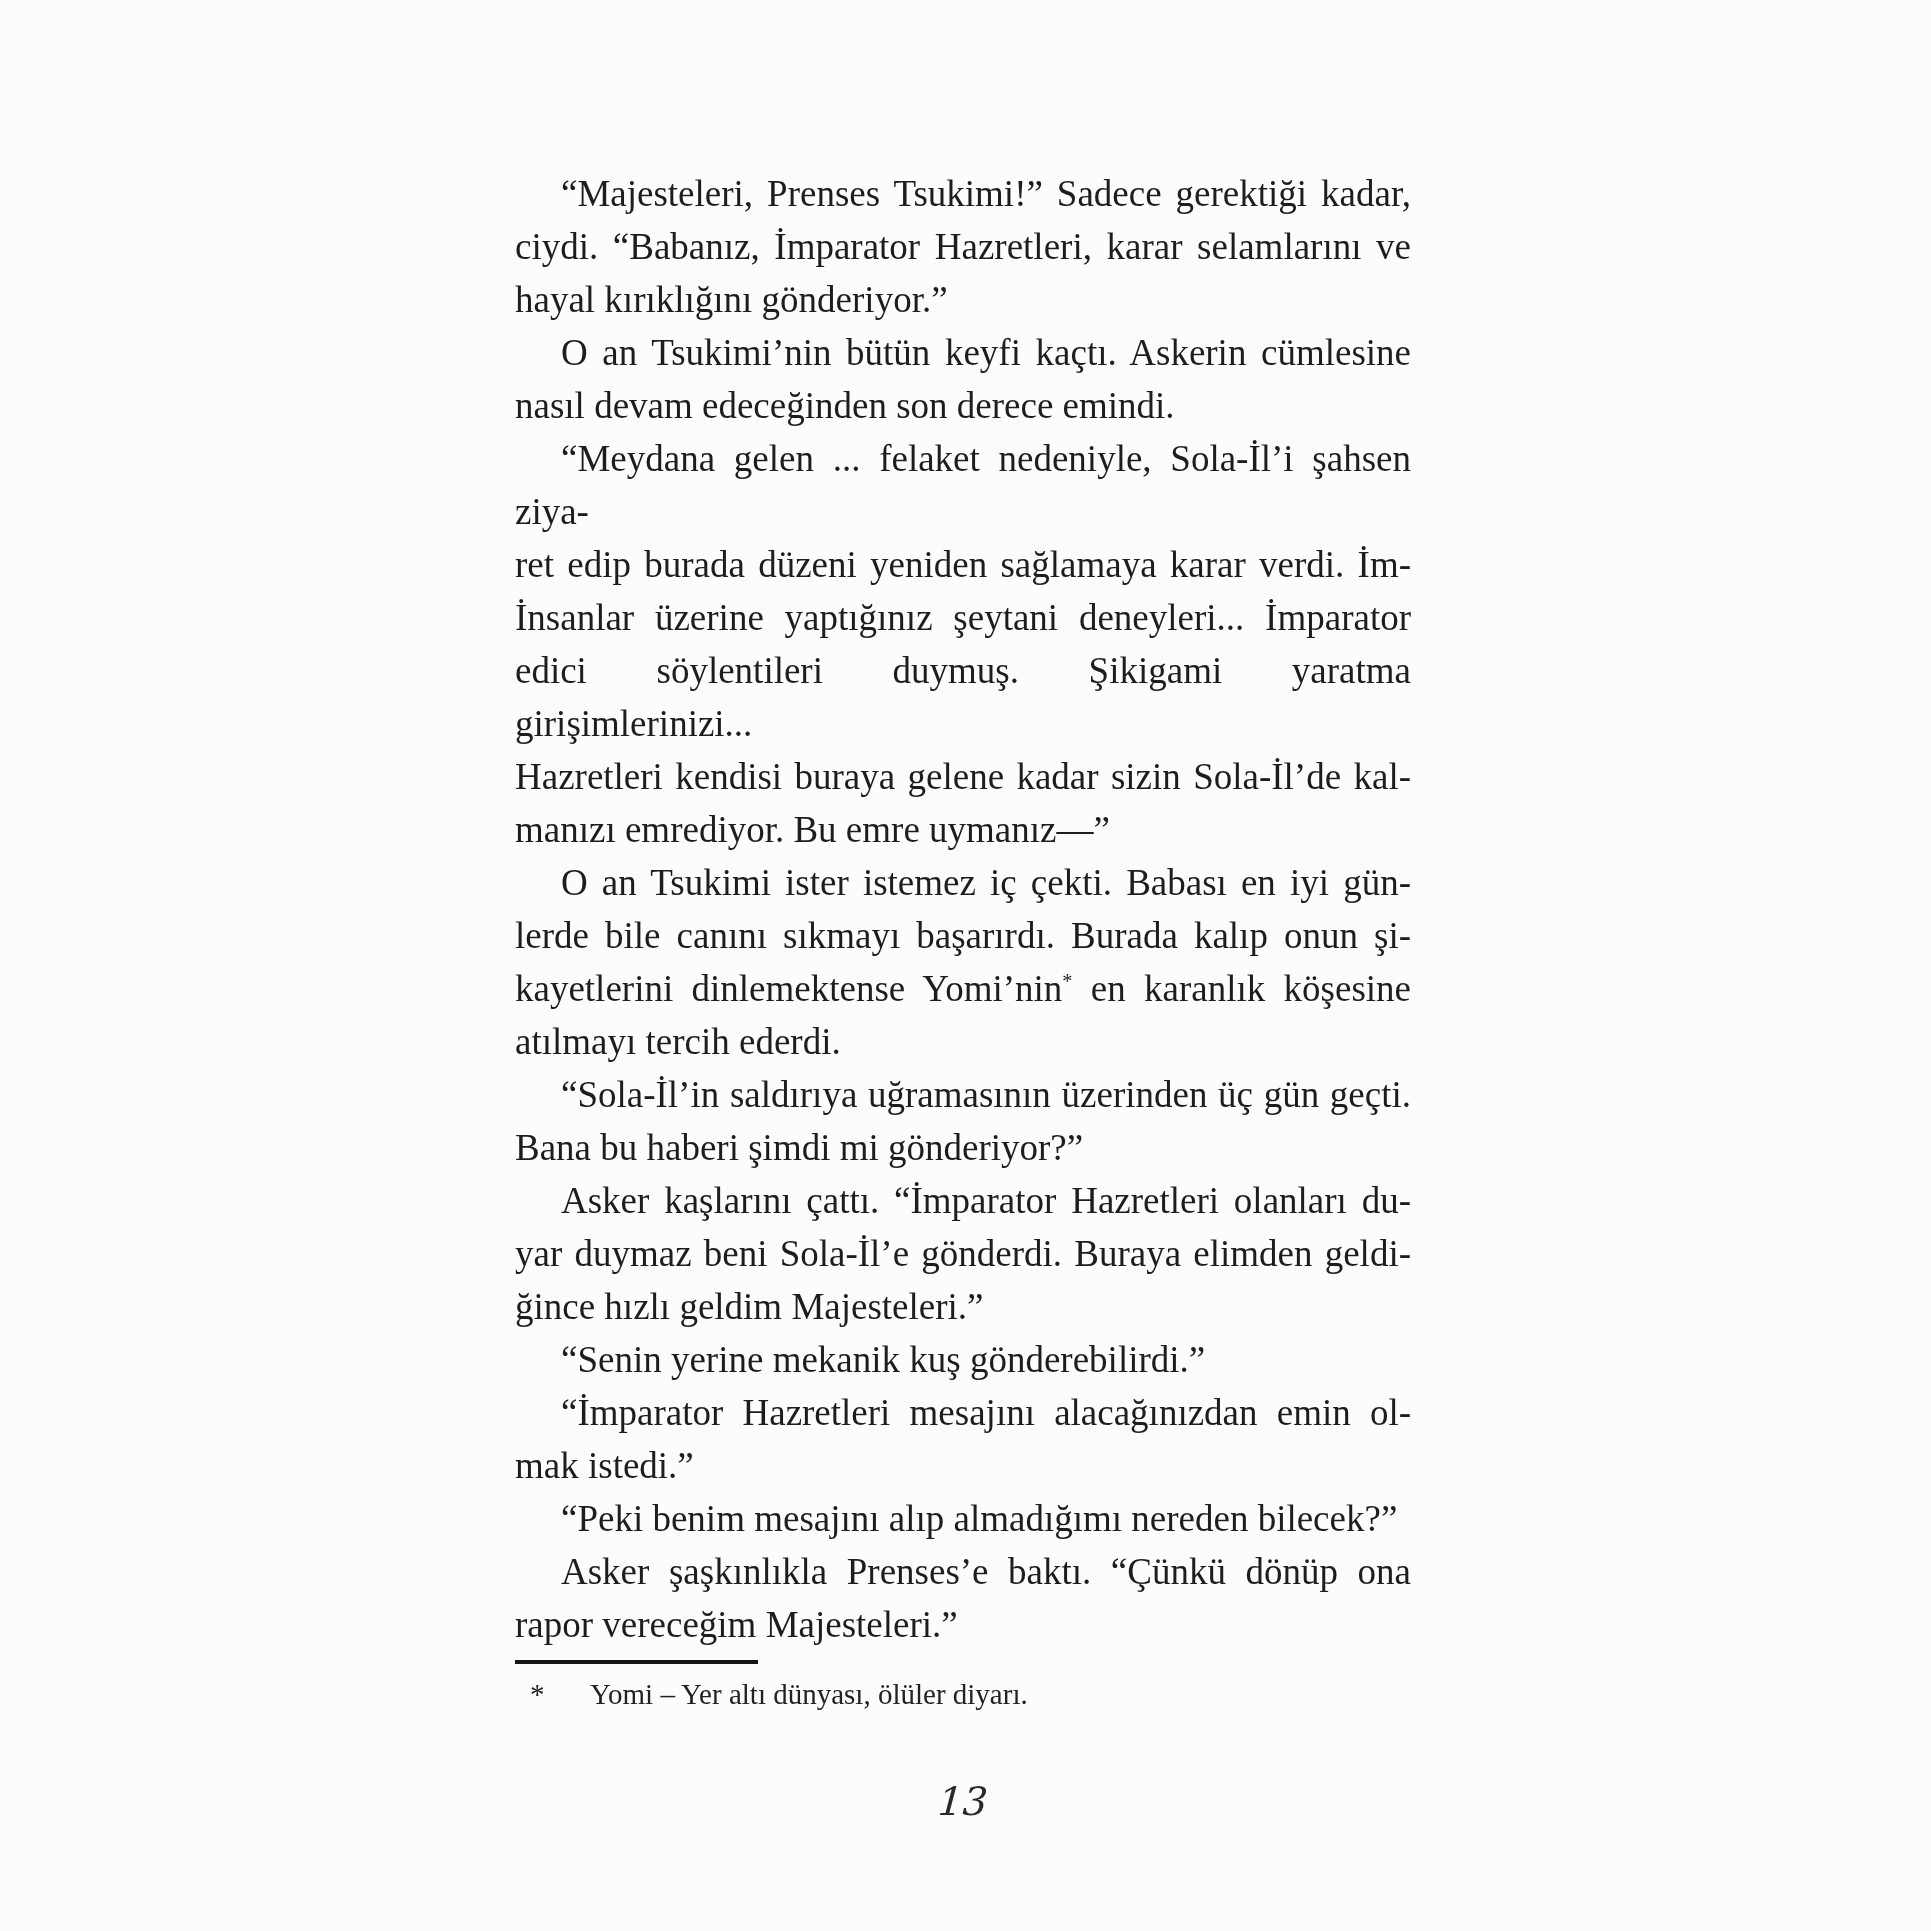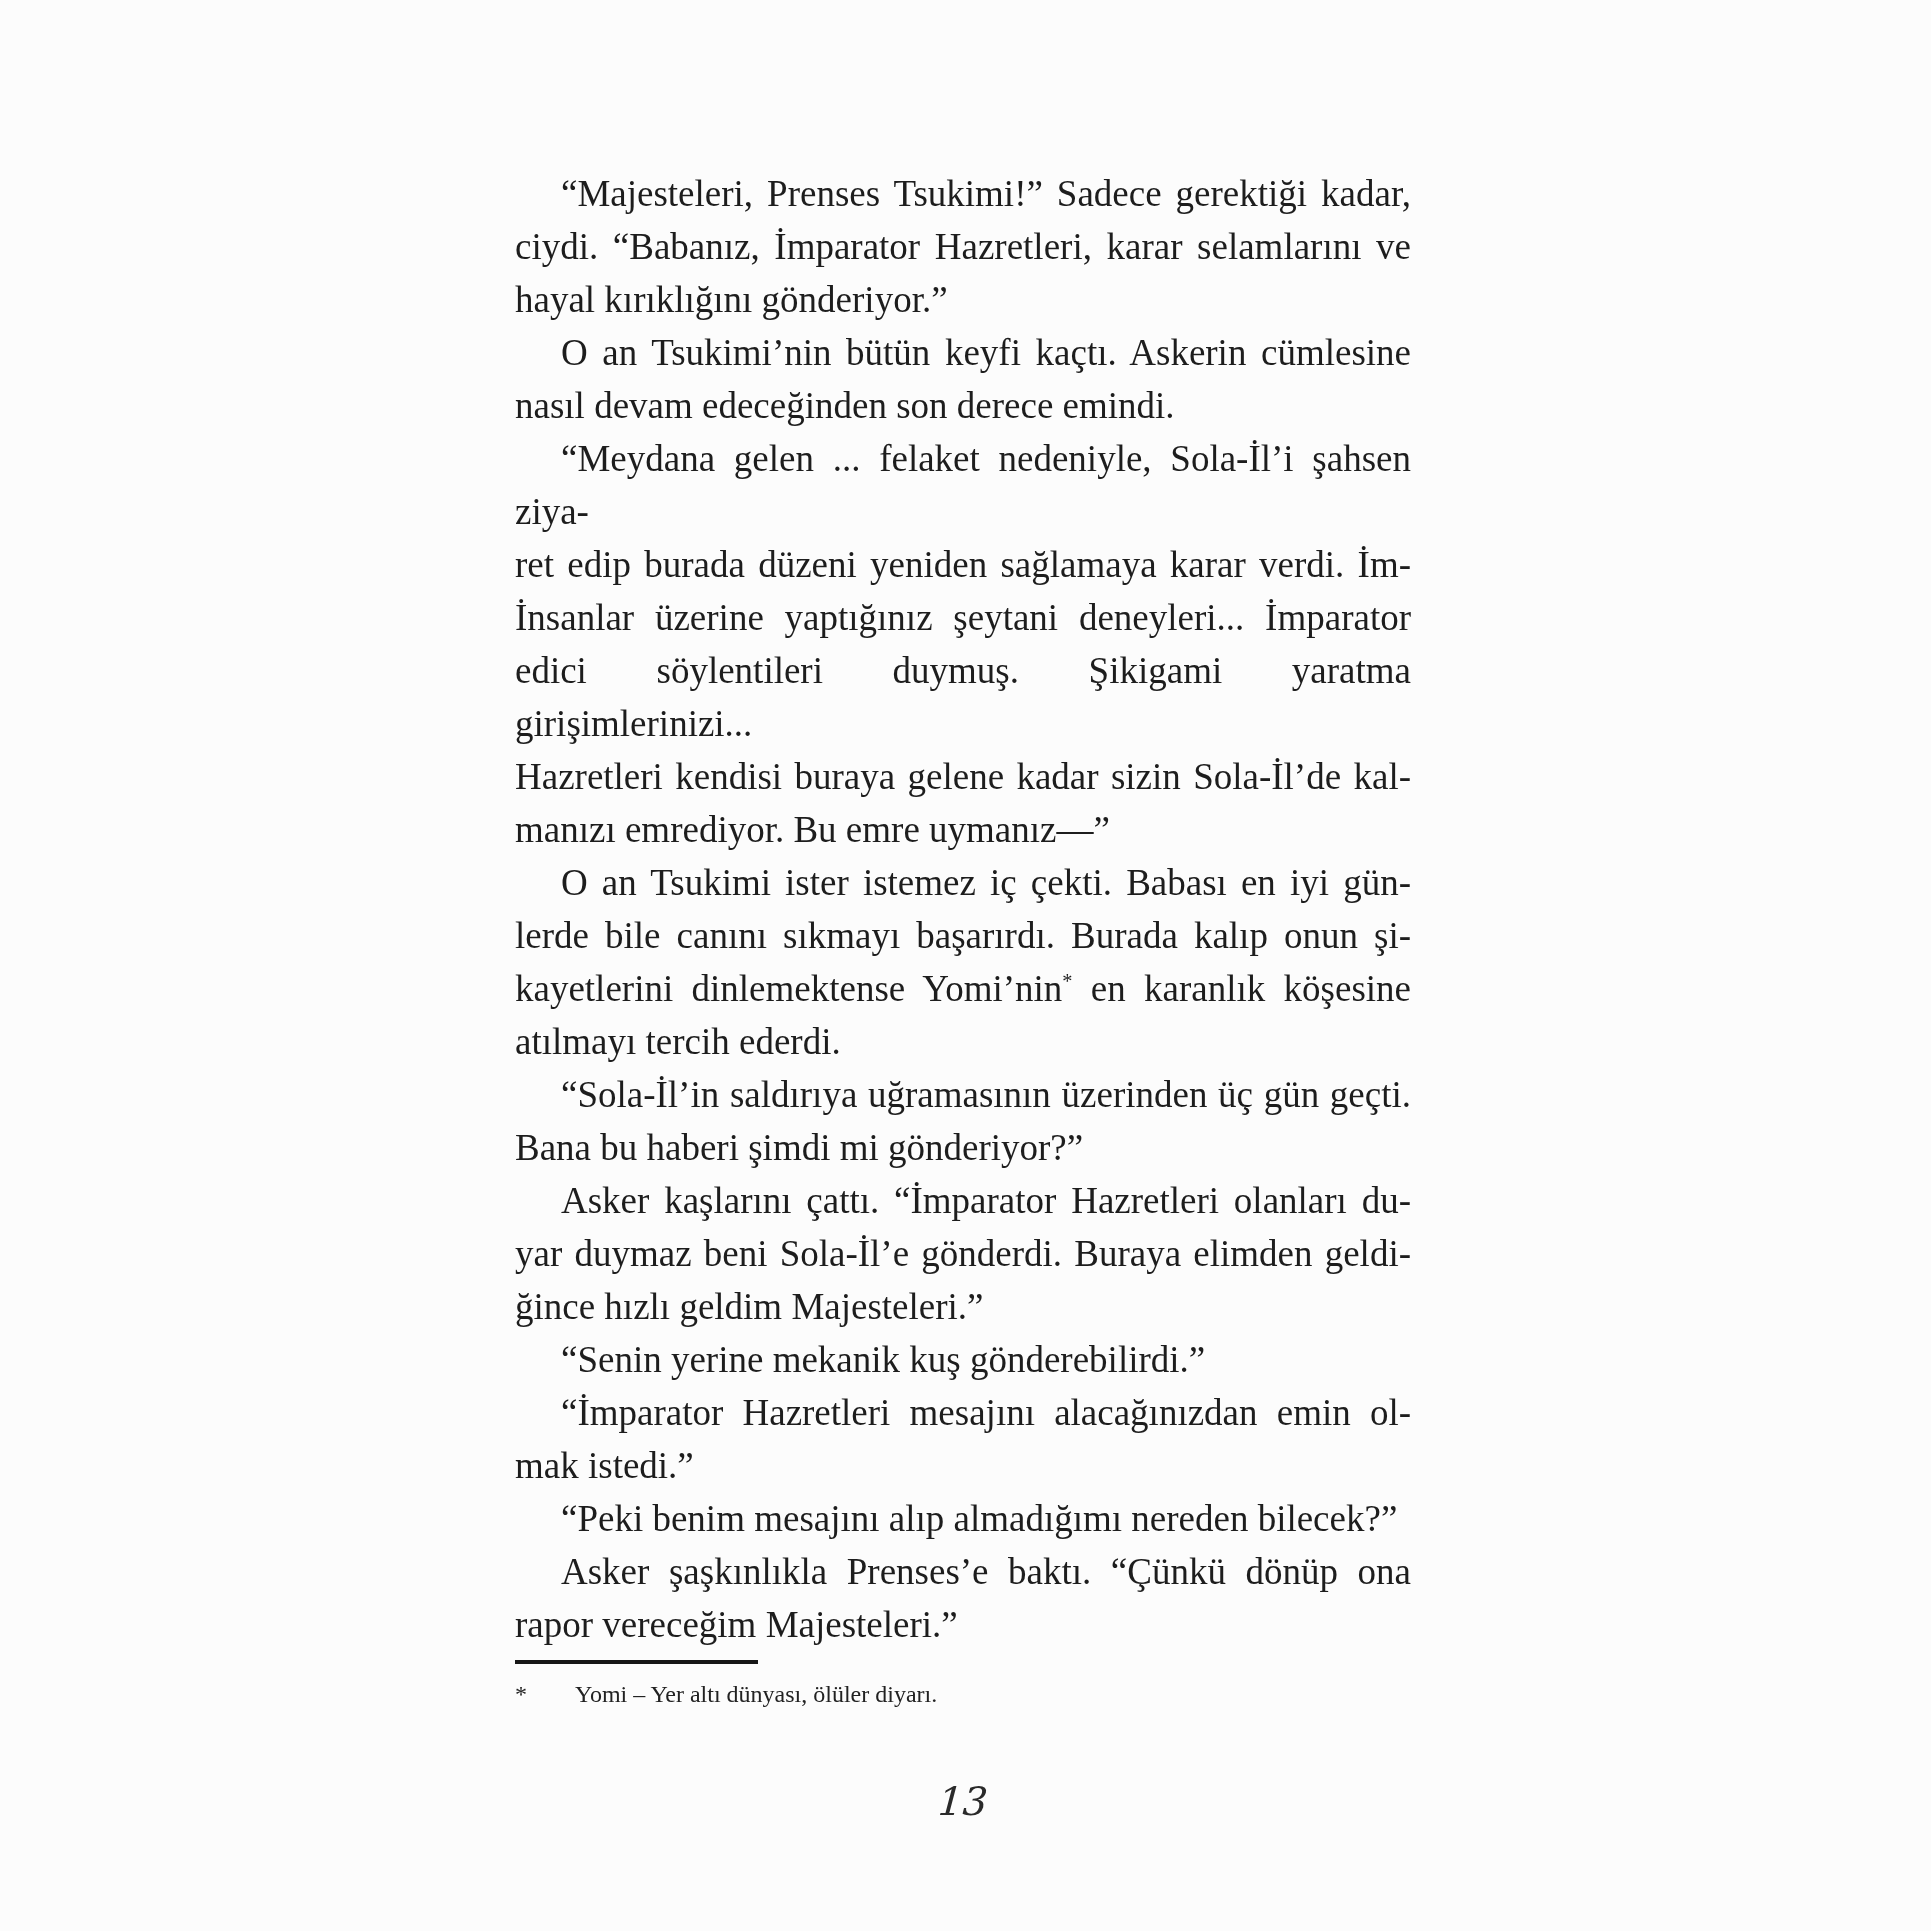--- a/index.html
+++ b/index.html
@@ -50,23 +50,24 @@
     top: 1660px;
     width: 896px;
   }
   .footnote-rule {
     width: 243px;
     height: 3.9px;
     background: #161616;
     margin-bottom: 11.6px;
   }
   .footnote-row {
-    font-size: 24px;
+    font-size: 29px;
     line-height: 39px;
     color: #222222;
+    margin-left: 15px;
   }
   .fn-marker {
     display: inline-block;
     width: 60px;
   }
   .page-number {
     position: absolute;
     left: 515px;
     top: 1779px;
     width: 896px;

